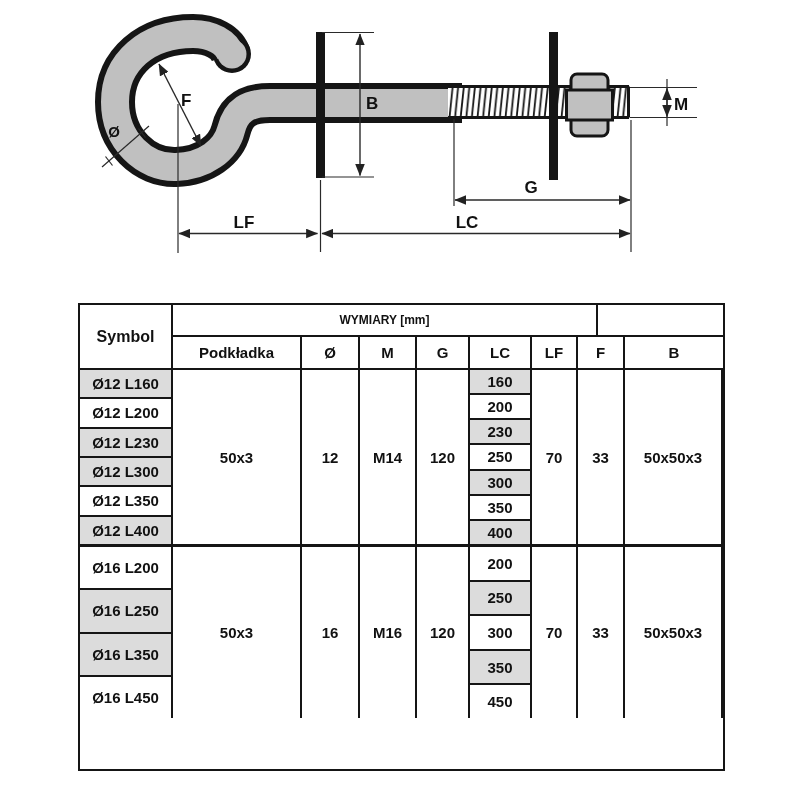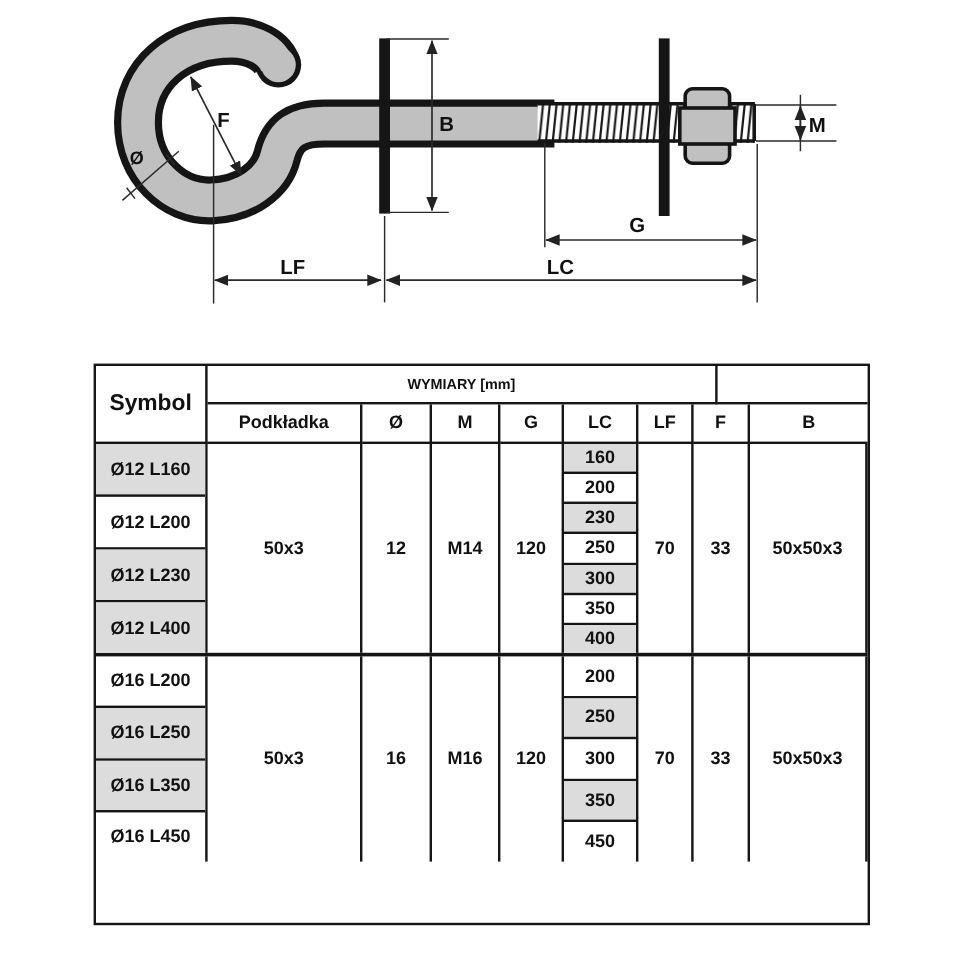--- a/index.html
+++ b/index.html
@@ -32,21 +32,21 @@
   .lbl15{font-size:15px}
 
   
   .dim-table{
     position:absolute;left:78px;top:303px;width:647px;height:468px;
     border:2px solid var(--line);background:#fff;
     font-weight:bold;font-size:15px;
   }
   .thead{display:grid;grid-template-columns:93px 425px 125px;grid-template-rows:32px 33px}
   .cell{display:flex;align-items:center;justify-content:center}
-  .th-symbol{grid-row:1/3;grid-column:1;border-right:2px solid var(--line);border-bottom:2px solid var(--line);font-size:19px}
+  .th-symbol{grid-row:1/3;grid-column:1;border-right:2px solid var(--line);border-bottom:2px solid var(--line);font-size:16px}
   .th-wymiary{grid-row:1;grid-column:2;border-right:2px solid var(--line);border-bottom:2px solid var(--line);font-size:12px}
   .th-blank{grid-row:1;grid-column:3;border-bottom:2px solid var(--line)}
   .th-row2{grid-row:2;grid-column:2/4;display:flex}
   .th-row2 .cell{border-right:2px solid var(--line);border-bottom:2px solid var(--line);height:100%}
   .th-row2 .cell:last-child{border-right:none}
 
   .tbody-group{display:flex;width:100%}
   .g1{height:174px}
   .g2{height:174px;border-top:3px solid var(--line)}
   .col-stack{display:flex;flex-direction:column}
@@ -155,20 +155,22 @@
         <div class="cell w-f">F</div>
         <div class="cell w-b">B</div>
       </div>
     </div>
 
     <div class="tbody-group g1">
       <div class="col-stack col-sym w-sym">
         <div class="cell sh">Ø12 L160</div>
         <div class="cell">Ø12 L200</div>
         <div class="cell sh">Ø12 L230</div>
+        <div class="cell sh">Ø12 L300</div>
+        <div class="cell">Ø12 L350</div>
         <div class="cell sh">Ø12 L400</div>
       </div>
       <div class="merged w-pod">50x3</div>
       <div class="merged w-o">12</div>
       <div class="merged w-m">M14</div>
       <div class="merged w-g">120</div>
       <div class="col-stack col-lc w-lc">
         <div class="cell sh">160</div>
         <div class="cell">200</div>
         <div class="cell sh">230</div>

